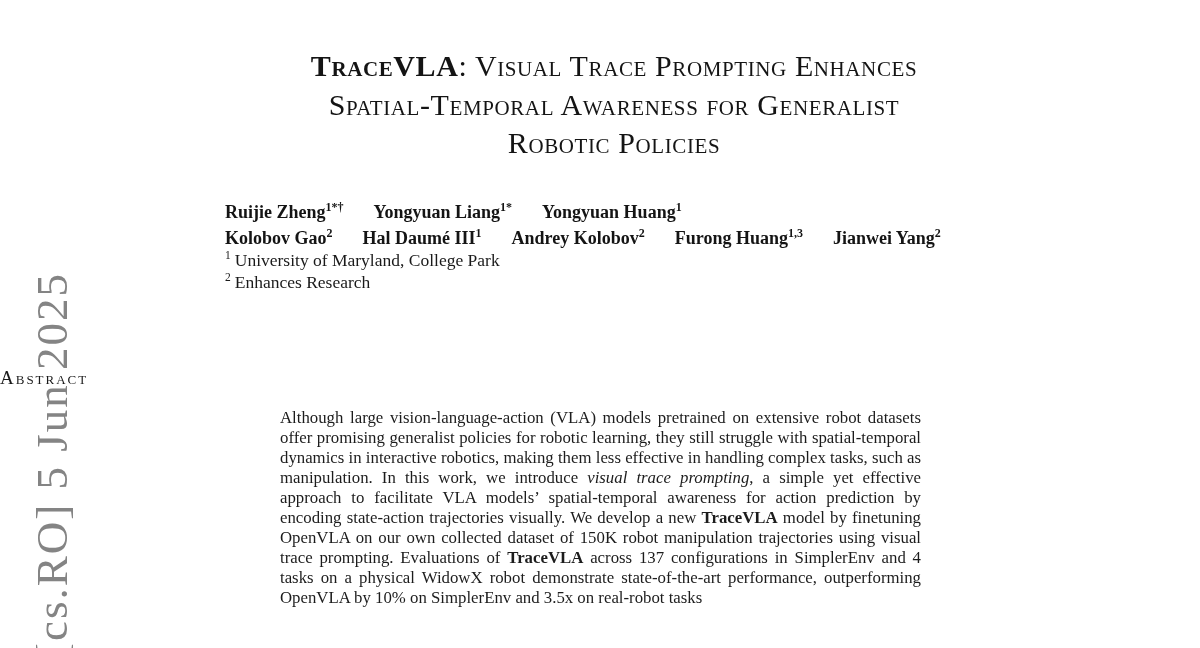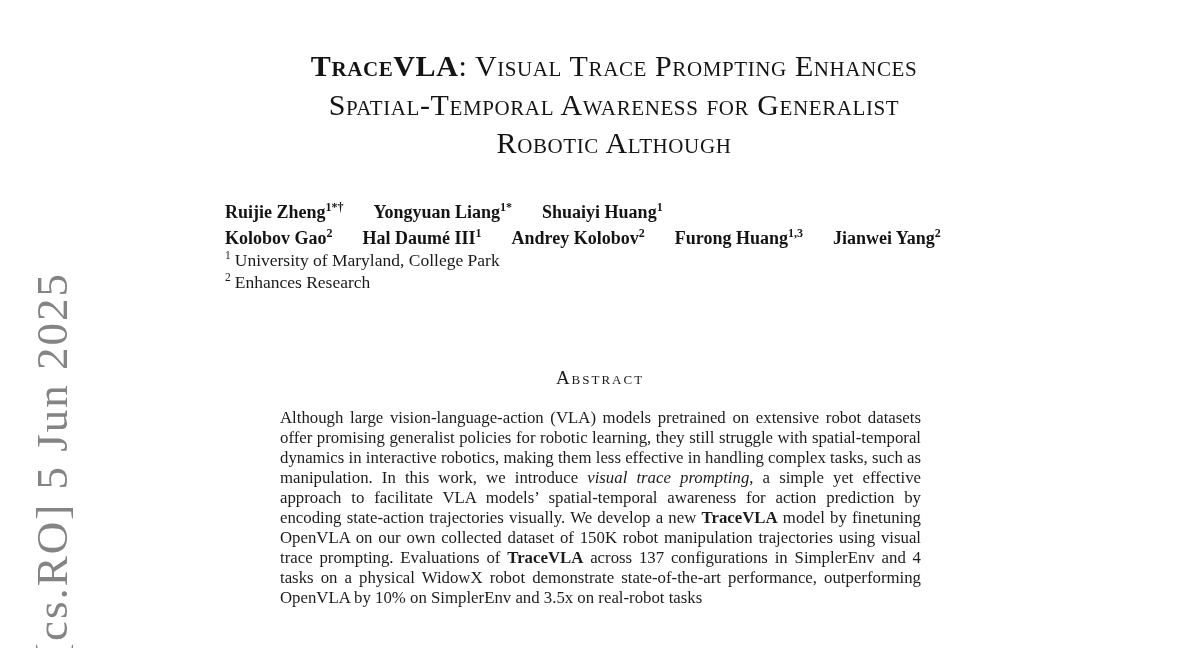--- a/index.html
+++ b/index.html
@@ -76,21 +76,20 @@
   }
   .affil-sup { font-weight: normal; font-size: 11.5px; }
   .affil-name { margin-left: 4px; text-align: center; }
 
   
   .abstract-heading {
     position: absolute;
     left: 0;
     top: 367px;
     width: 1200px;
-    text-align: center;
     font-variant: small-caps;
     font-size: 19px;
     letter-spacing: 2px;
     color: #1a1a1a;
   }
   .abstract-body {
     position: absolute;
     left: 280px;
     top: 408px;
     width: 641px;
@@ -107,28 +106,28 @@
 </head>
 <body>
 
 <div class="page">
 
   <div class="arxiv-watermark" style="color: rgb(132, 132, 132);">[cs.RO] 5 Jun 2025</div>
 
   <div class="title-block">
     <div><span class="title-brand">TraceVLA</span><span>: Visual Trace Prompting Enhances</span></div>
     <div>Spatial-Temporal Awareness for Generalist</div>
-    <div>Robotic Although</div>
+    <div>Robotic Policies</div>
   </div>
 
   <div class="authors-block">
     <div class="author-row">
       <span class="author"><span class="author-name">Ruijie Zheng</span><span class="author-sup">1*†</span></span>
       <span class="author"><span class="author-name">Yongyuan Liang</span><span class="author-sup">1*</span></span>
-      <span class="author"><span class="author-name">Shuaiyi Huang</span><span class="author-sup">1</span></span>
+      <span class="author"><span class="author-name">Yongyuan Huang</span><span class="author-sup">1</span></span>
     </div>
     <div class="author-row">
       <span class="author"><span class="author-name">Kolobov Gao</span><span class="author-sup">2</span></span>
       <span class="author"><span class="author-name">Hal Daumé III</span><span class="author-sup">1</span></span>
       <span class="author"><span class="author-name">Andrey Kolobov</span><span class="author-sup">2</span></span>
       <span class="author"><span class="author-name">Furong Huang</span><span class="author-sup">1,3</span></span>
       <span class="author"><span class="author-name">Jianwei Yang</span><span class="author-sup">2</span></span>
     </div>
   </div>
 

